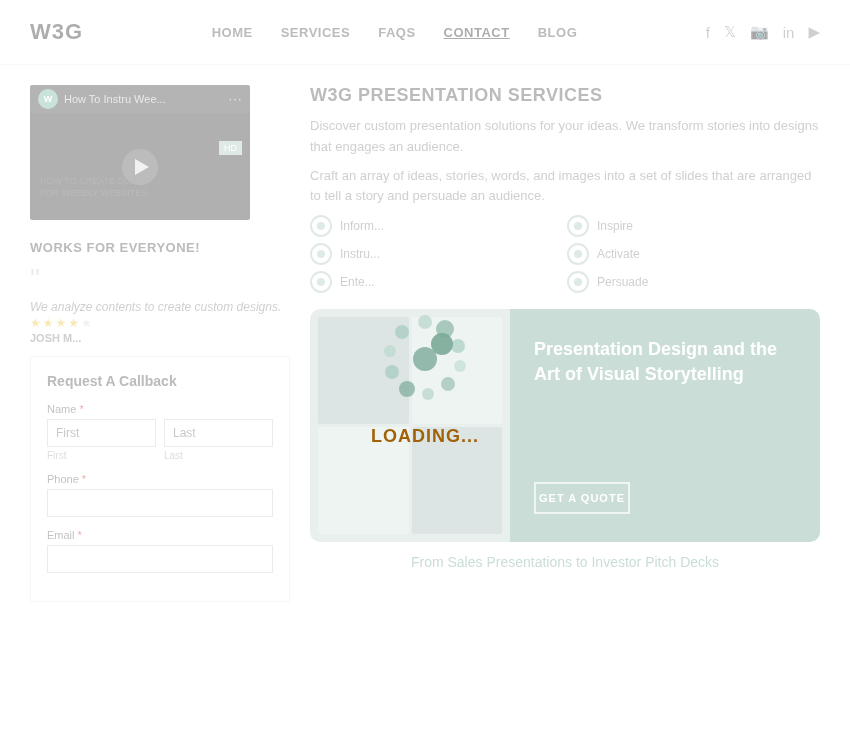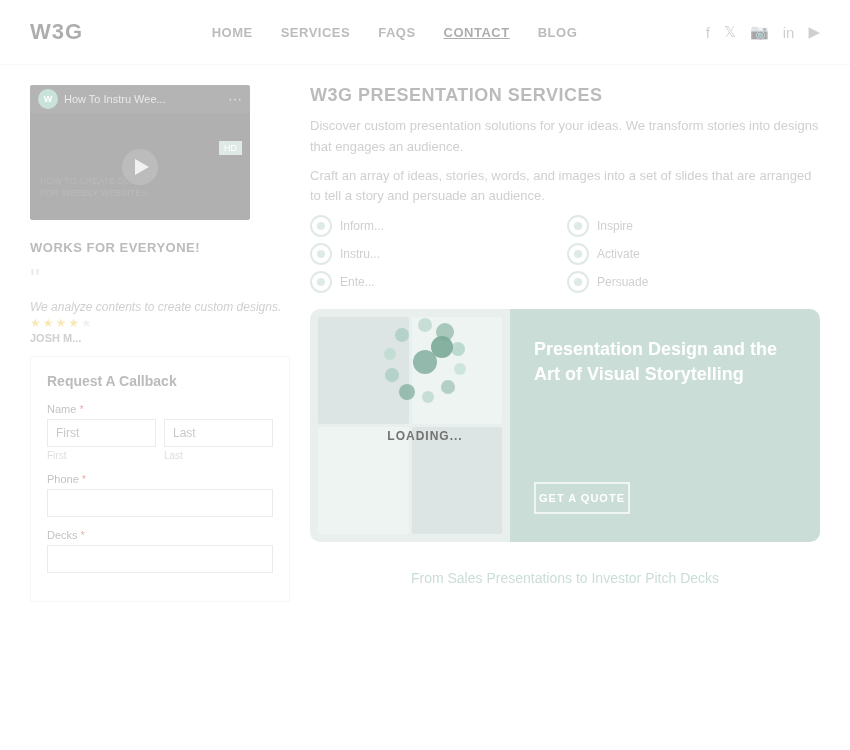--- a/index.html
+++ b/index.html
@@ -342,21 +342,21 @@
       font-weight: 700;
       letter-spacing: 1px;
       cursor: pointer;
       align-self: flex-start;
     }
 
     
     .bottom-text {
       font-size: 14px;
       color: #7aaa98;
-      margin-top: 28px;
+      margin-top: 12px;
       text-align: center;
     }
 
     
     .overlay {
       position: absolute;
       top: 0;
       left: 0;
       width: 100%;
       height: 100%;
@@ -369,22 +369,22 @@
 
     
     .loading-container {
       display: flex;
       flex-direction: column;
       align-items: center;
       justify-content: center;
       gap: 8px;
     }
     .loading-text {
-      font-size: 12px;
-      color: #737373;
+      font-size: 18px;
+      color: #a16207;
       font-weight: 600;
       letter-spacing: 1px;
       margin-top: 4px;
     }
   </style>
 </head>
 <body>
 
 <header>
   <div class="logo">W3G</div>
@@ -460,21 +460,21 @@
 
       <div class="form-group">
         <label class="form-label">
           <span>Phone</span><span class="required"> *</span>
         </label>
         <input type="text" style="">
       </div>
 
       <div class="form-group">
         <label class="form-label">
-          <span>Decks</span><span class="required"> *</span>
+          <span>Email</span><span class="required"> *</span>
         </label>
         <input type="text" style="">
       </div>
     </div>
   </div>
 
   <div class="right-col">
 
     <div class="services-section">
       <div class="services-title">W3G PRESENTATION SERVICES</div>

